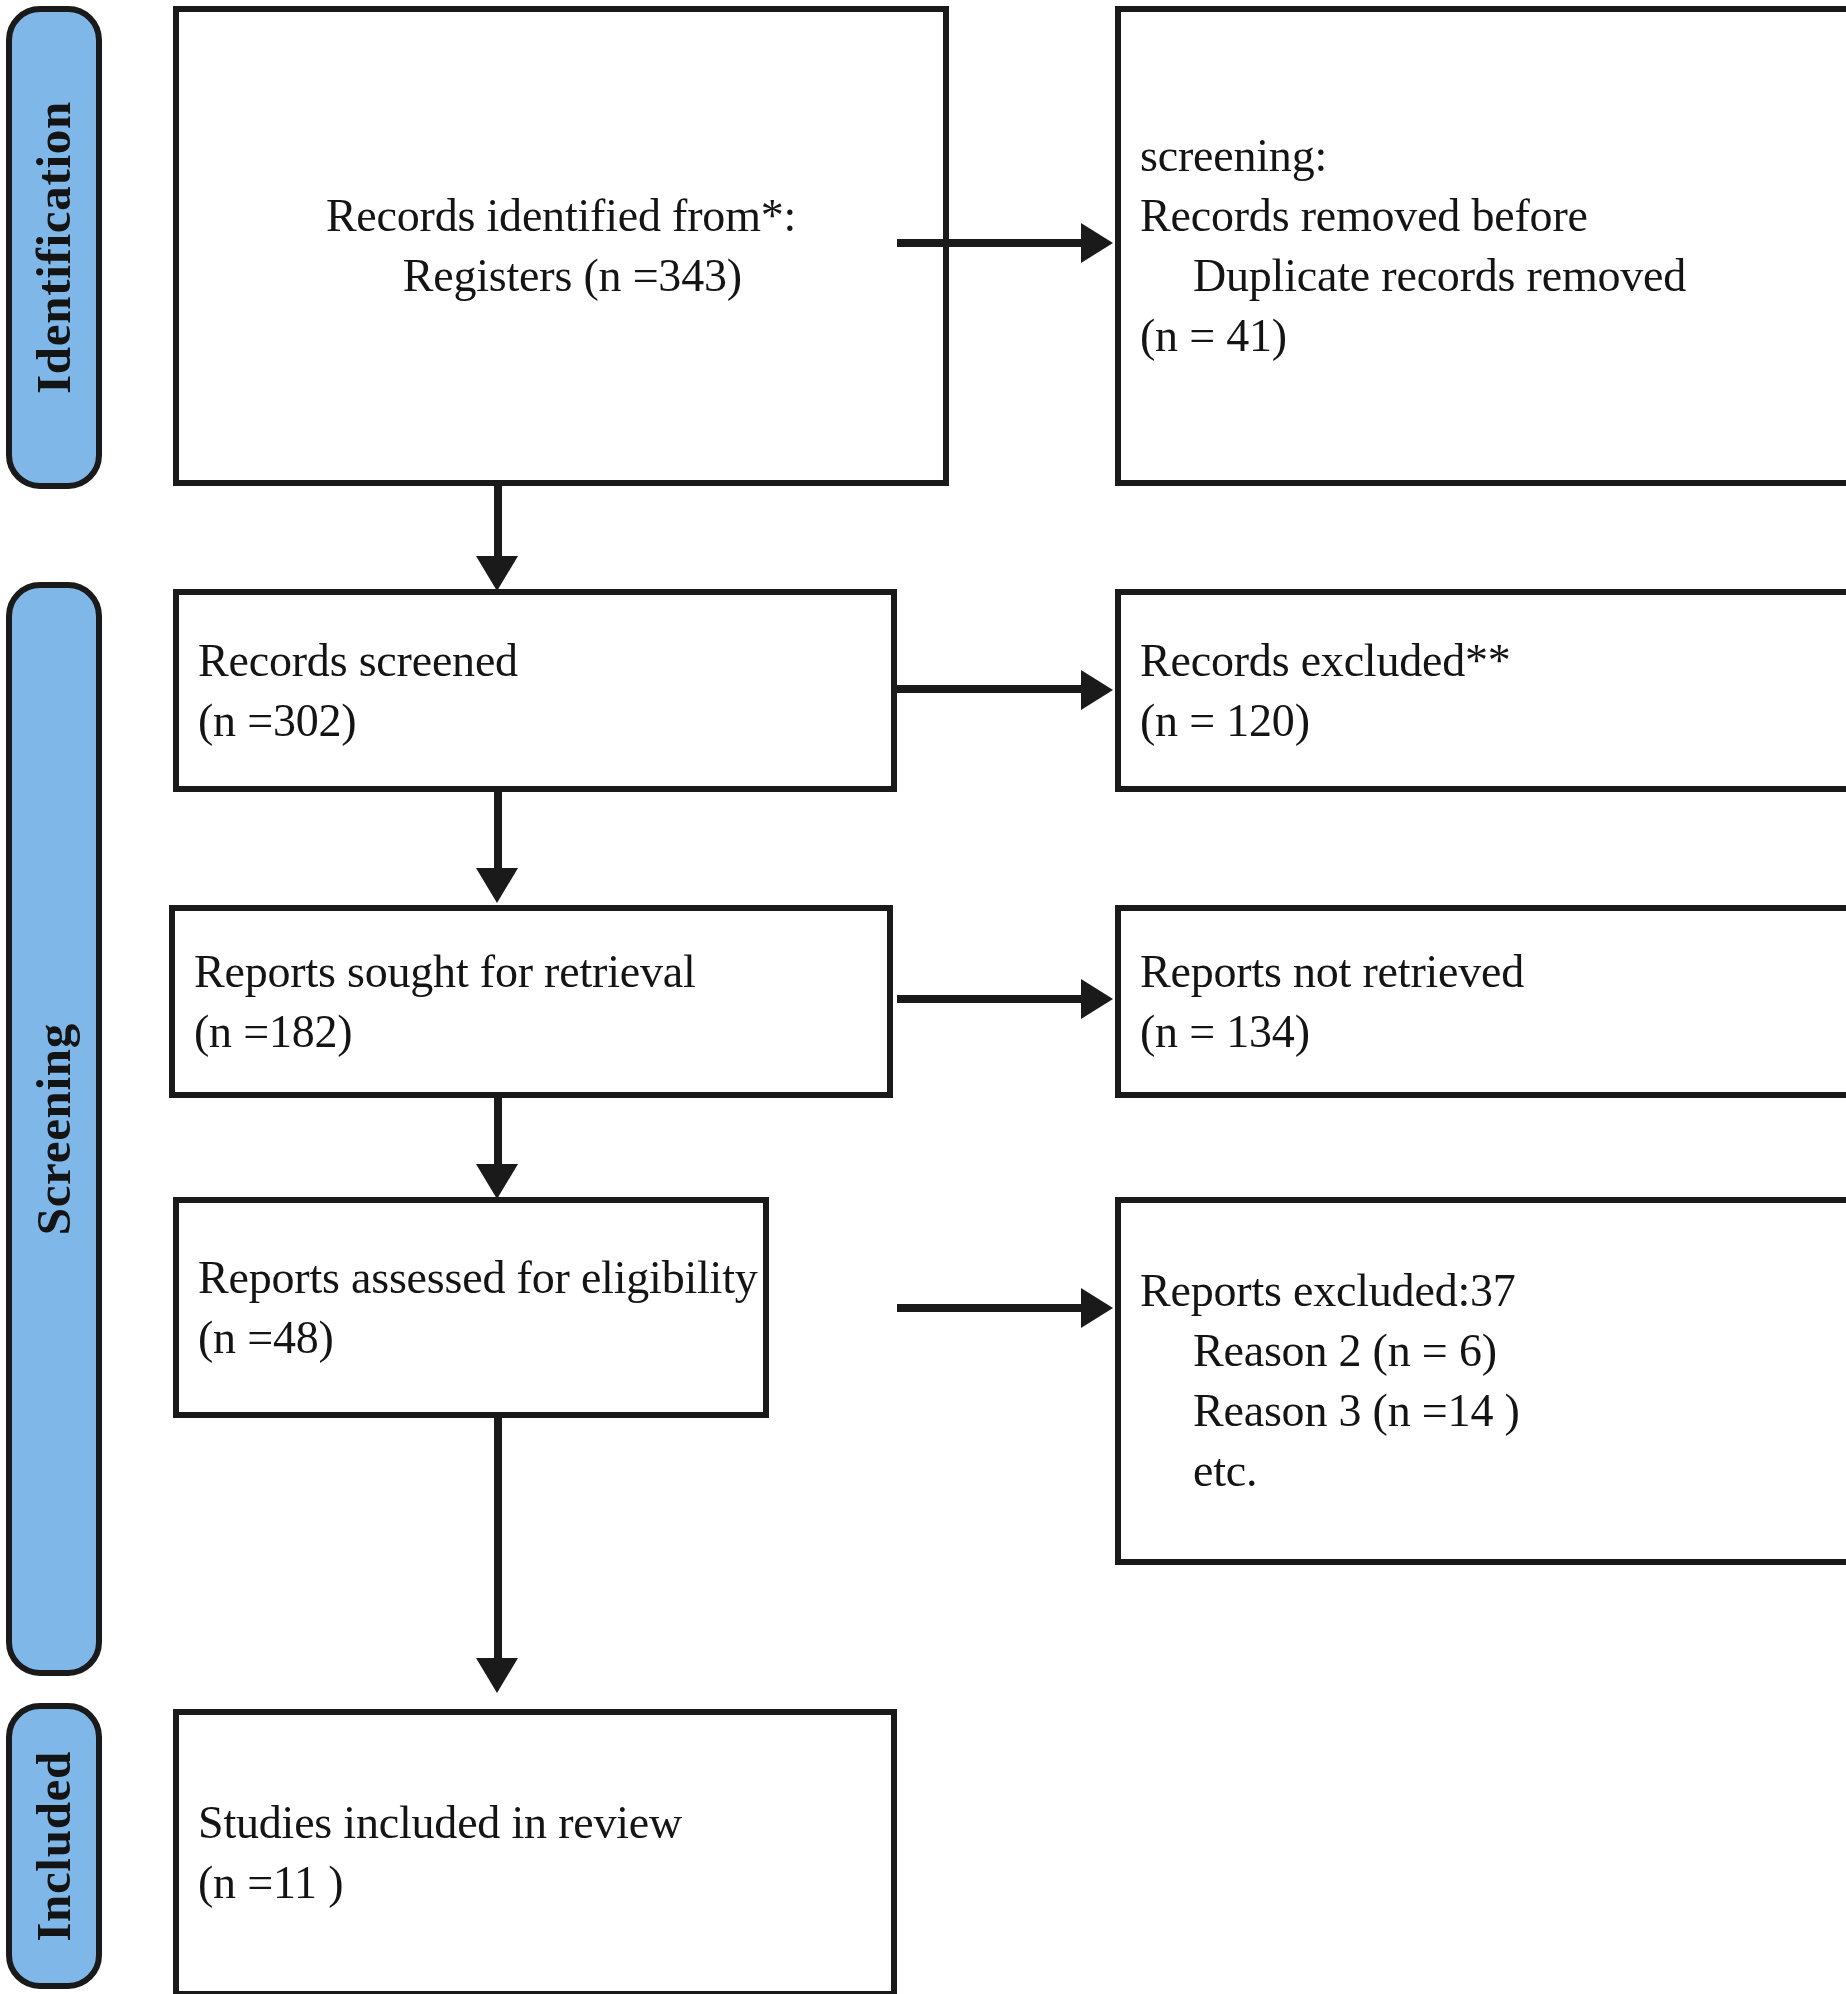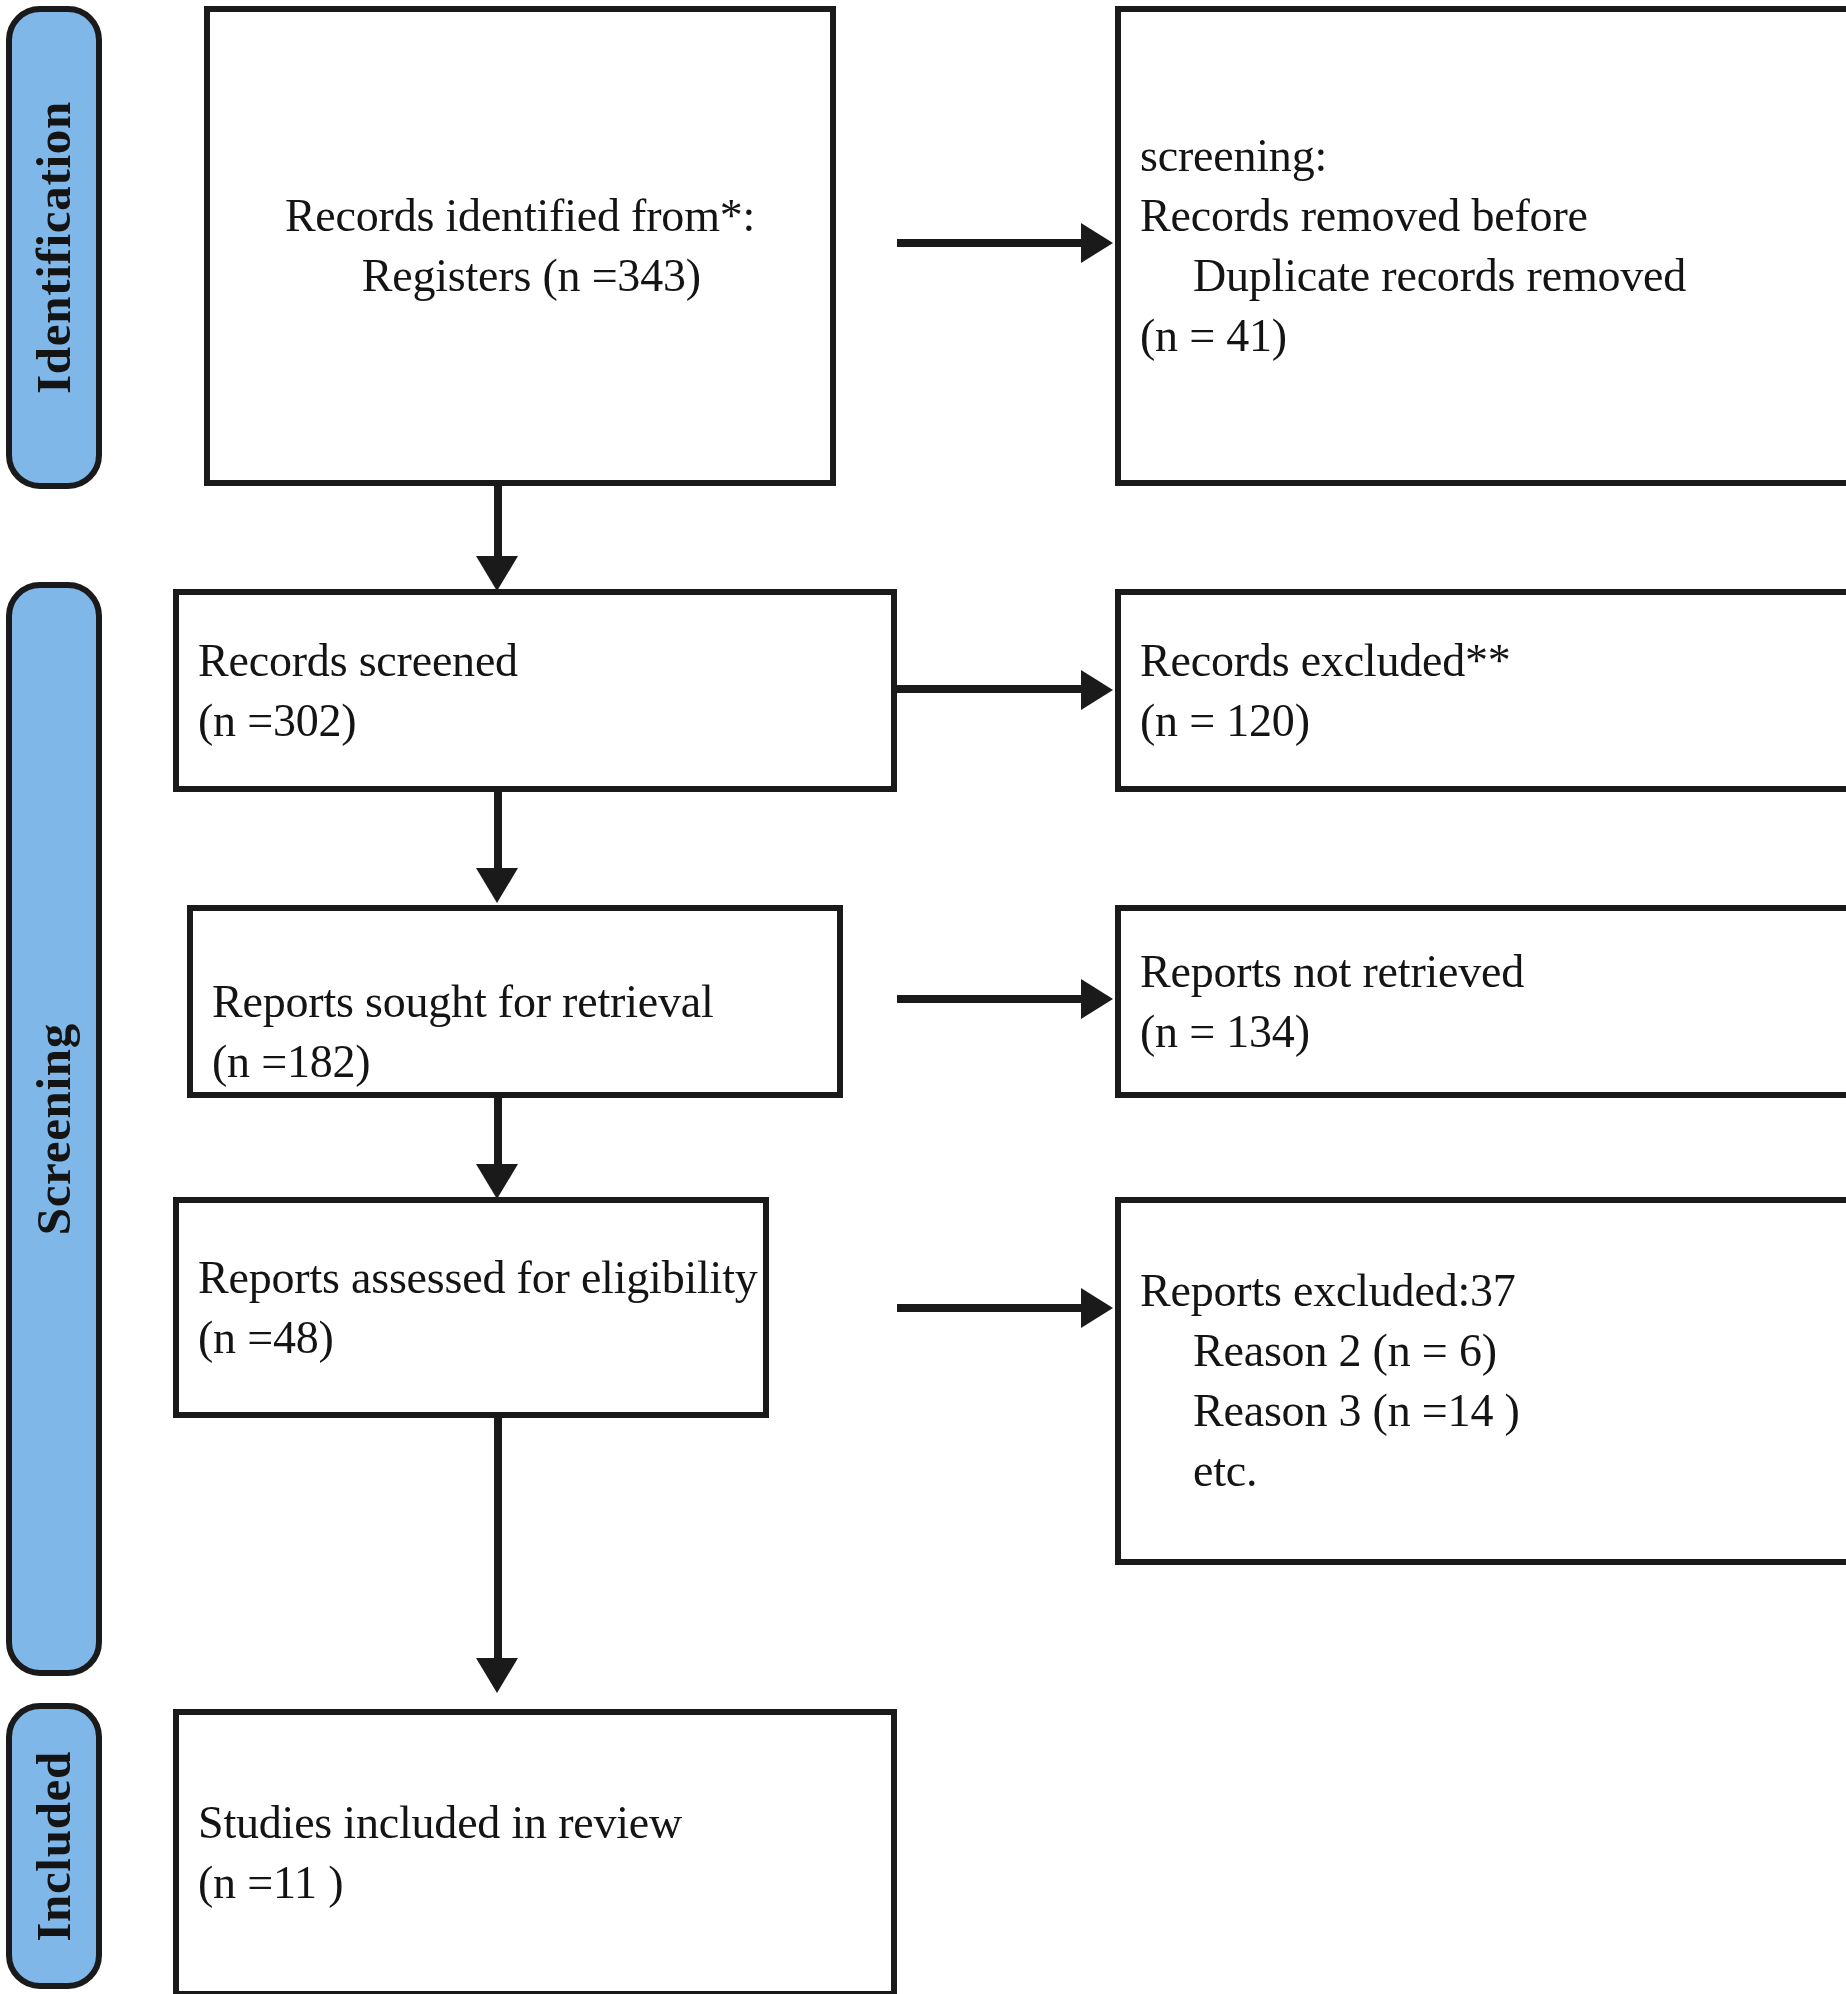--- a/index.html
+++ b/index.html
@@ -74,21 +74,21 @@
   </div>
 
   <div class="stage-bar" style="left:5.9px;top:582px;width:96px;height:1094px;">
     <span class="vtext">Screening</span>
   </div>
 
   <div class="stage-bar" style="left:5.9px;top:1703px;width:96px;height:286px;">
     <span class="vtext">Included</span>
   </div>
 
-  <div class="box center" style="left:173px;top:5.9px;width:632px;height:480px;margin-left:31px;">
+  <div class="box center" style="left:173px;top:5.9px;width:776px;height:480px;">
     <div class="lines">
       <span class="line">Records identified from*:</span>
       <span class="line">  Registers (n =343)</span>
     </div>
   </div>
 
   <div class="box" style="left:1115px;top:5.9px;width:737px;height:480px;">
     <div class="lines">
       <span class="line"><span class="ital">screening</span><span>:</span></span>
       <span class="line"><span>Records removed </span><span class="ital">before</span></span>
@@ -116,21 +116,21 @@
       <span class="line">(n = 120)</span>
     </div>
   </div>
 
   <div class="hline" style="left:897px;top:685px;width:186px;"></div>
   <div class="arrow-right" style="left:1081px;top:670px;"></div>
 
   <div class="vline" style="left:494px;top:792px;width:8px;height:77px;"></div>
   <div class="arrow-down" style="left:476px;top:868px;"></div>
 
-  <div class="box" style="left:187px;top:905px;width:656px;height:193px;justify-content:flex-end;">
+  <div class="box" style="left:169px;top:905px;width:724px;height:193px;">
     <div class="lines">
       <span class="line">Reports sought for retrieval</span>
       <span class="line">(n =182)</span>
     </div>
   </div>
 
   <div class="box" style="left:1115px;top:905px;width:737px;height:193px;">
     <div class="lines">
       <span class="line">Reports not retrieved</span>
       <span class="line">(n = 134)</span>

